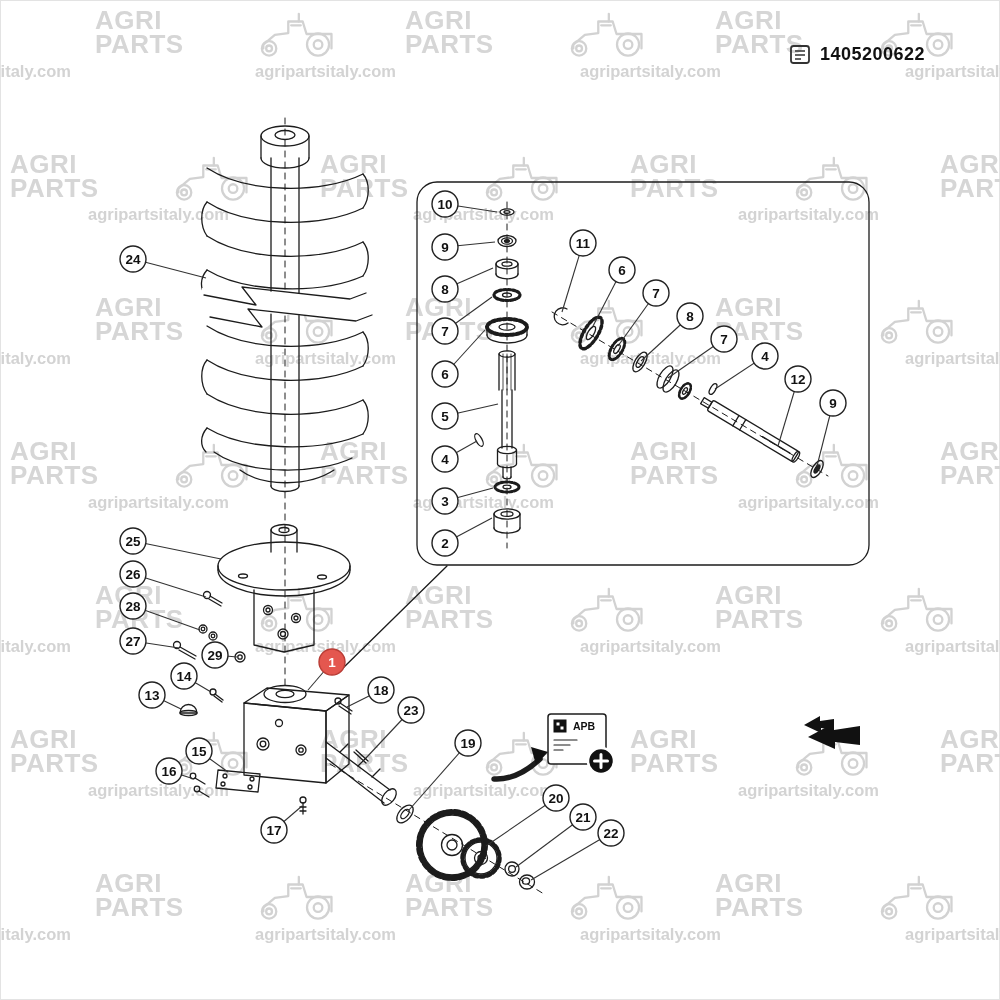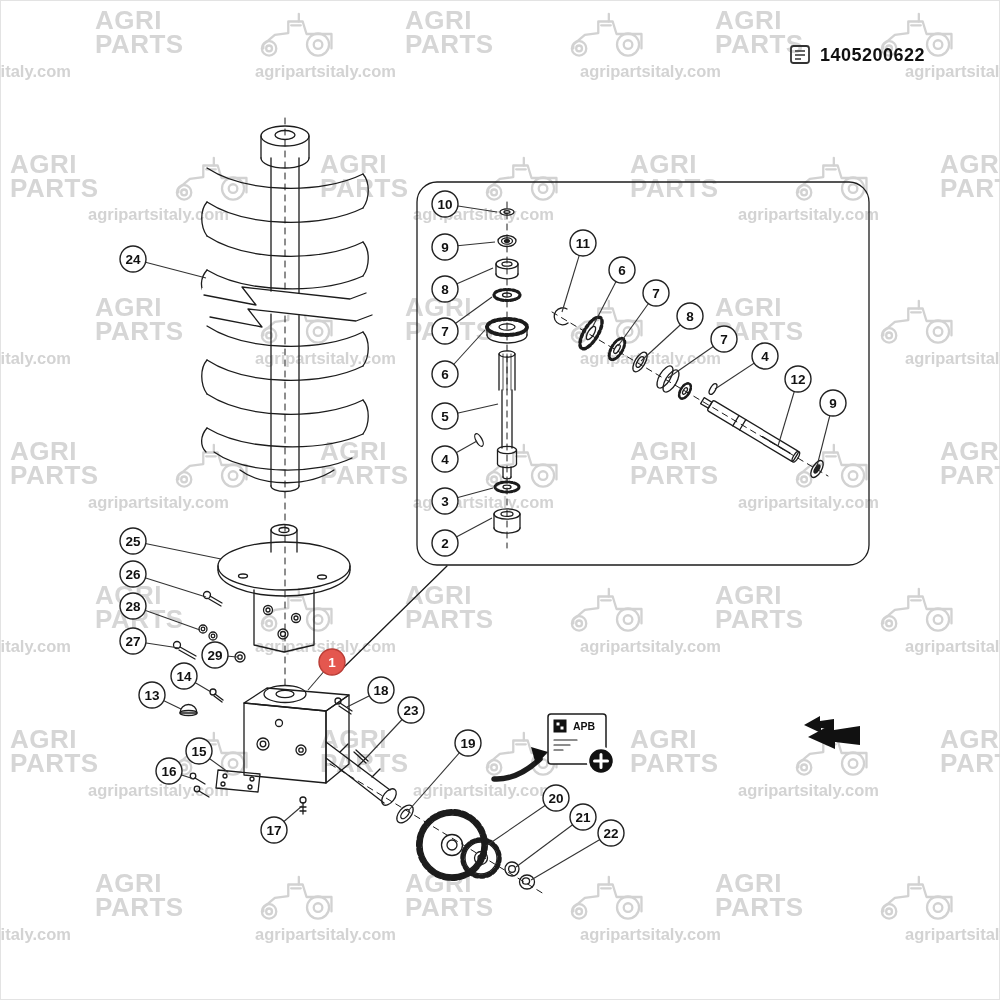--- a/index.html
+++ b/index.html
@@ -14,21 +14,21 @@
   svg.diagram{position:absolute;left:0;top:0}
   .leader{stroke:#333;stroke-width:1.1}
   .balloon{fill:#fff;stroke:#222;stroke-width:1.4}
   .balloon.hl{fill:#e4574f;stroke:#b93d36}
   .balloon-num{font-family:"Liberation Sans",sans-serif;font-size:13.5px;font-weight:600;
                text-anchor:middle;fill:#111;stroke:none}
   .balloon-num.hl{fill:#fff}
   .apb-label{font-family:"Liberation Sans",sans-serif;font-size:10.5px;font-weight:700;
              text-anchor:middle;fill:#111;stroke:none}
   
-  .part-number{position:absolute;top:44px;left:788px;display:flex;align-items:center;gap:8px}
+  .part-number{position:absolute;top:44px;left:788px;display:flex;align-items:flex-start;gap:8px}
   .part-number .num{font-size:18px;font-weight:700;color:#111;letter-spacing:.5px}
 </style>
 </head>
 <body>
 
 <div class="stage">
 
   <div class="watermark" id="watermark">
       <div class="wm-text" style="left: 95px; top: 8px;">
         <div>AGRI</div>

